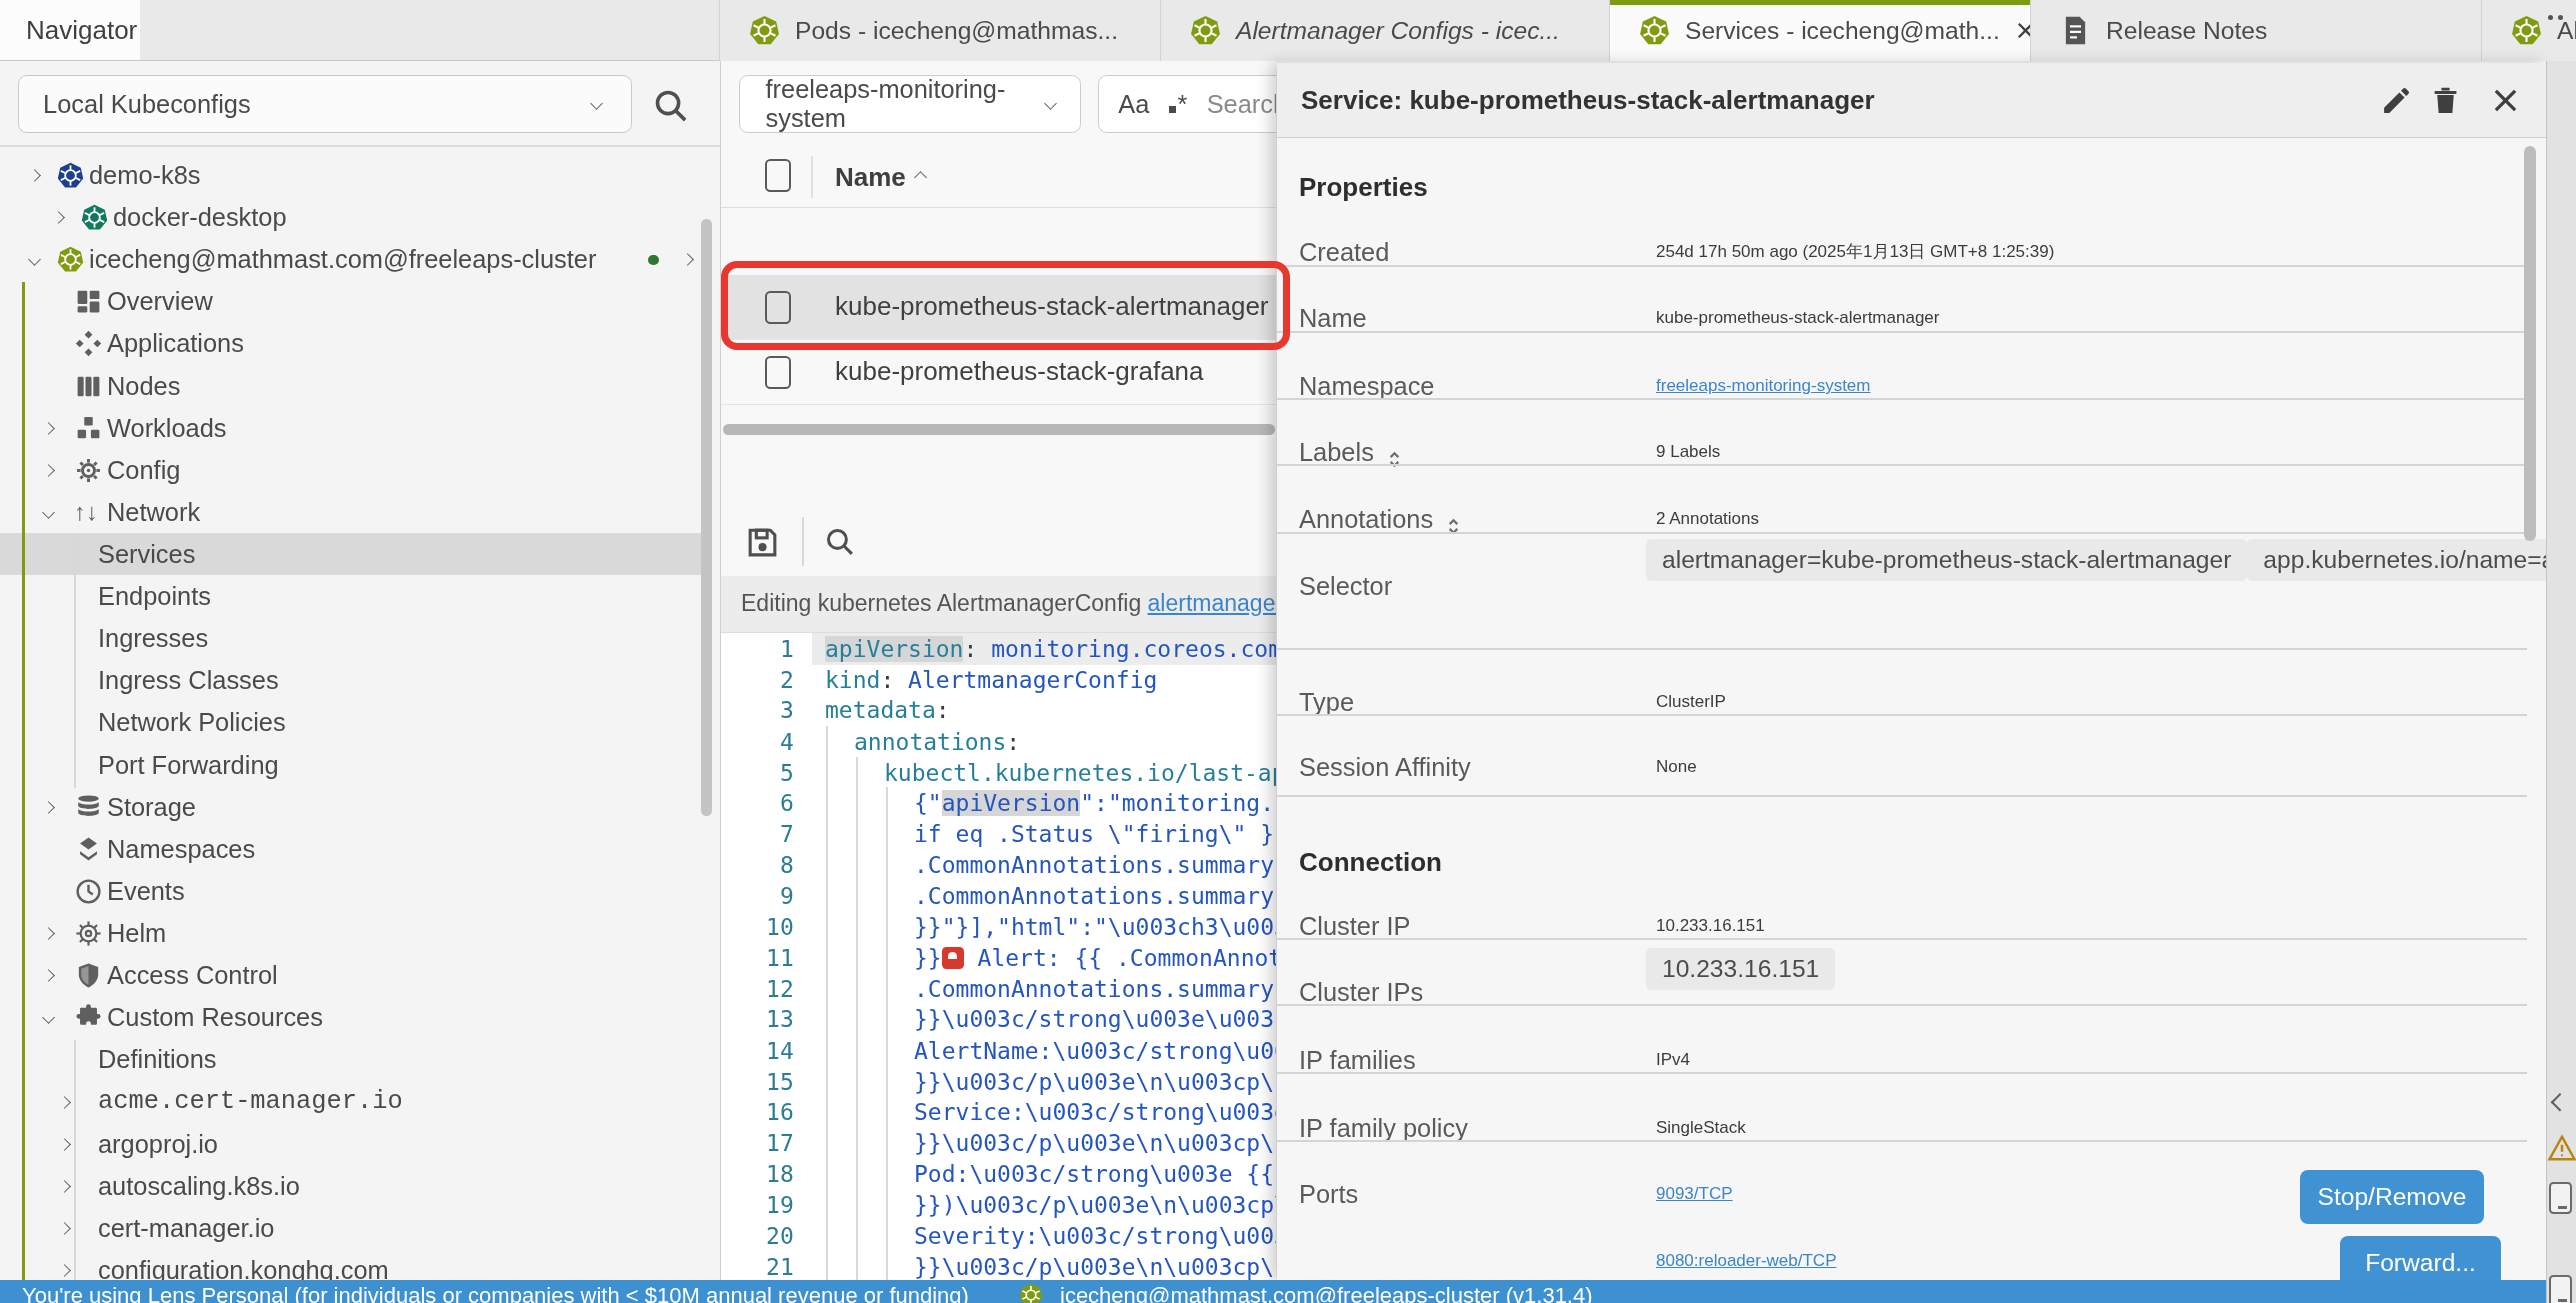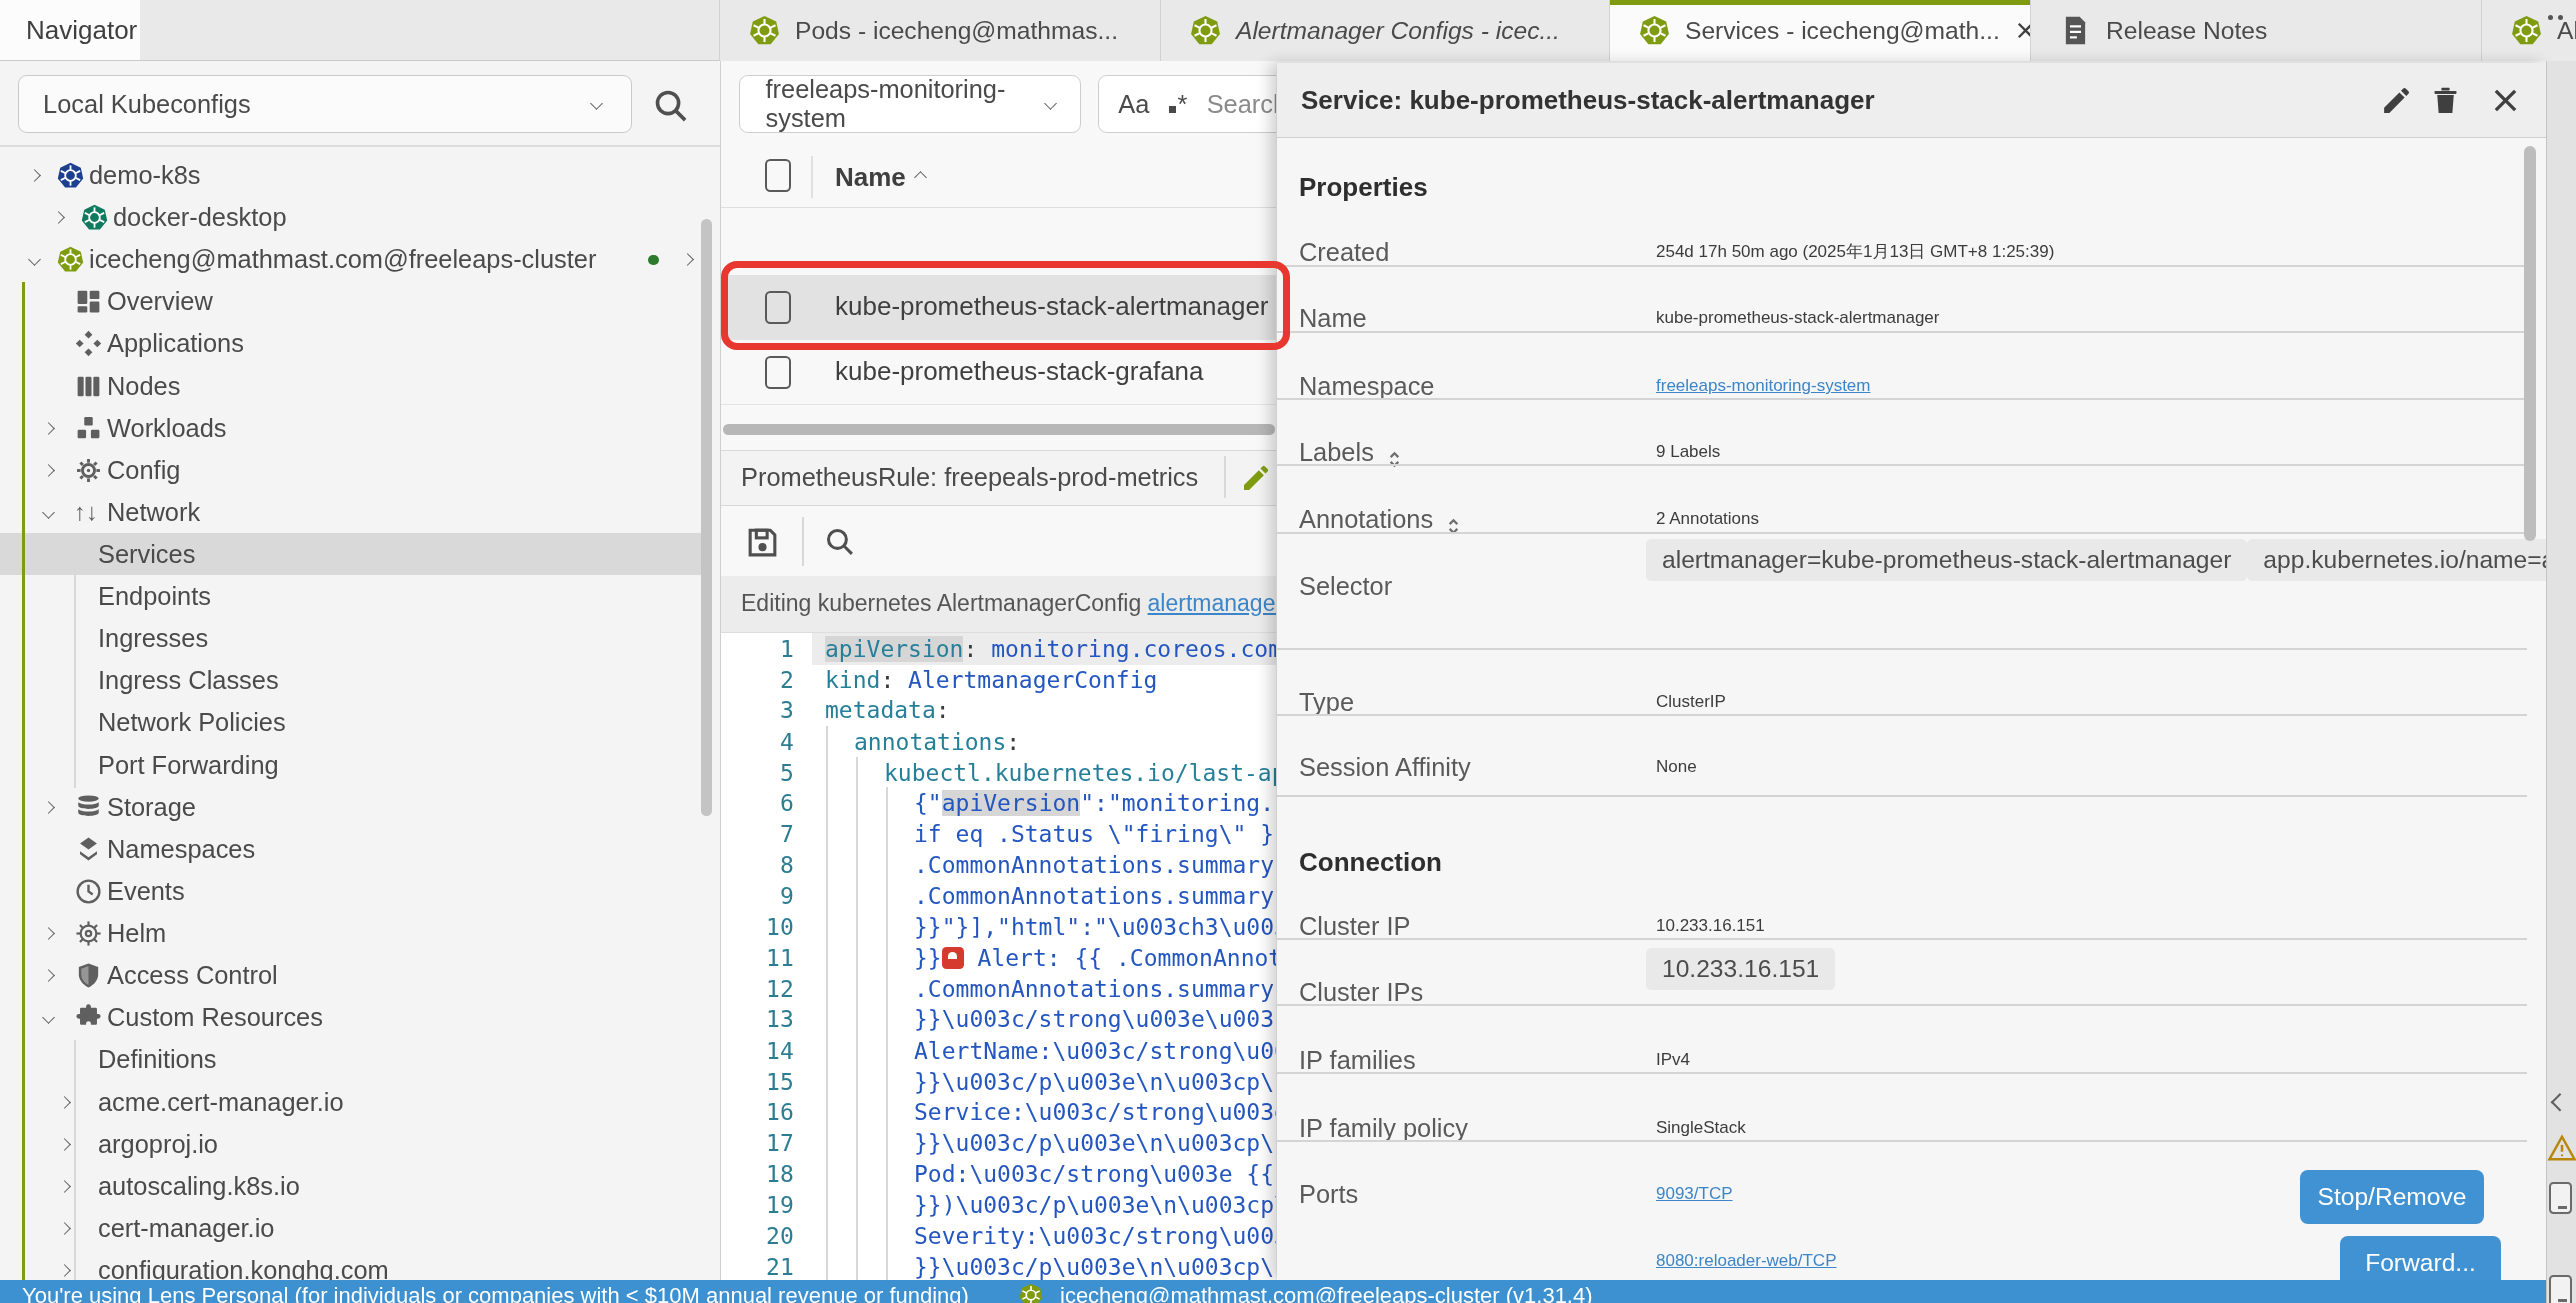--- a/index.html
+++ b/index.html
@@ -382,21 +382,21 @@
         <div class="trow" style="top: 935px;">
           <span class="chv sm d" style="left: 44px;"></span>
           <span class="ticon" style="left: 74px;"><svg viewBox="0 0 24 24" fill="#5f5f5f">
               <path d="M10 3a2 2 0 014 0v1h4a1 1 0 011 1v4h1a2 2 0 010 4h-1v4a1 1 0 01-1 1h-4v-1a2 2 0 00-4 0v1H6a1 1 0 01-1-1v-4H4a2 2 0 010-4h1V5a1 1 0 011-1h4z"></path>
             </svg></span>
           <span class="lbl" style="left: 107px;">Custom Resources</span>
         </div>
         <div class="trow" style="top: 977px;">
           <span class="lbl" style="left: 98px;">Definitions</span>
         </div>
-        <div class="trow" style="top: 1020px;">
+        <div class="trow" style="top: 1020px; font-family: Liberation Mono, monospace;">
           <span class="chv sm r" style="left: 60px;"></span>
           <span class="lbl" style="left: 98px;">acme.cert-manager.io</span>
         </div>
         <div class="trow" style="top: 1062px;">
           <span class="chv sm r" style="left: 60px;"></span>
           <span class="lbl" style="left: 98px;">argoproj.io</span>
         </div>
         <div class="trow" style="top: 1104px;">
           <span class="chv sm r" style="left: 60px;"></span>
           <span class="lbl" style="left: 98px;">autoscaling.k8s.io</span>
@@ -440,27 +440,20 @@
         </div>
         <div class="lrow" style="top: 130px;">
           <span class="cb"></span>
           <span class="lbl">kube-prometheus-stack-grafana</span>
         </div>
         <div class="lrow" style="top: 195px;">
           <span class="lbl">kube-prometheus-stack-kube-state-metrics</span>
         </div>
       </div>
     <div id="hscroll" class="abs"></div>
-    <div id="prheader" class="abs">
-      <span class="ttl">PrometheusRule: freepeals-prod-metrics</span>
-      <span class="vdiv"></span>
-      <span class="pen"><svg viewBox="0 0 24 24" fill="#7f9c10">
-            <path d="M3 17.2V21h3.8L17.9 9.9l-3.8-3.8zM20.7 7.1a1.3 1.3 0 000-1.8l-2-2a1.3 1.3 0 00-1.8 0l-1.6 1.6 3.8 3.8z"></path>
-          </svg></span>
-    </div>
     <div id="edtoolbar" class="abs">
       <span class="sv"><svg viewBox="0 0 24 24" stroke="#4f4f4f" stroke-width="2" fill="none">
             <path d="M4 4h13l3 3v13H4z"></path>
             <rect x="8" y="4" width="7" height="5"></rect>
             <circle cx="12" cy="15" r="2.6" fill="#4f4f4f" stroke="none"></circle>
           </svg></span>
       <span class="vdiv"></span>
       <span class="mg"><svg viewBox="0 0 24 24" stroke="#4f4f4f" stroke-width="2.2" fill="none">
             <circle cx="10.5" cy="10.5" r="6.5"></circle>
             <line x1="15.3" y1="15.3" x2="21" y2="21"></line>

